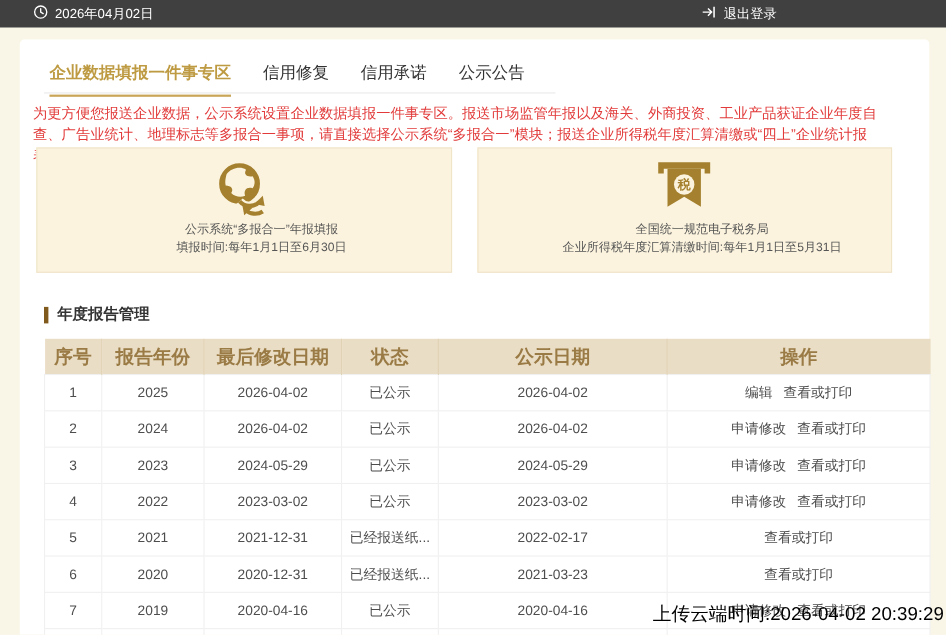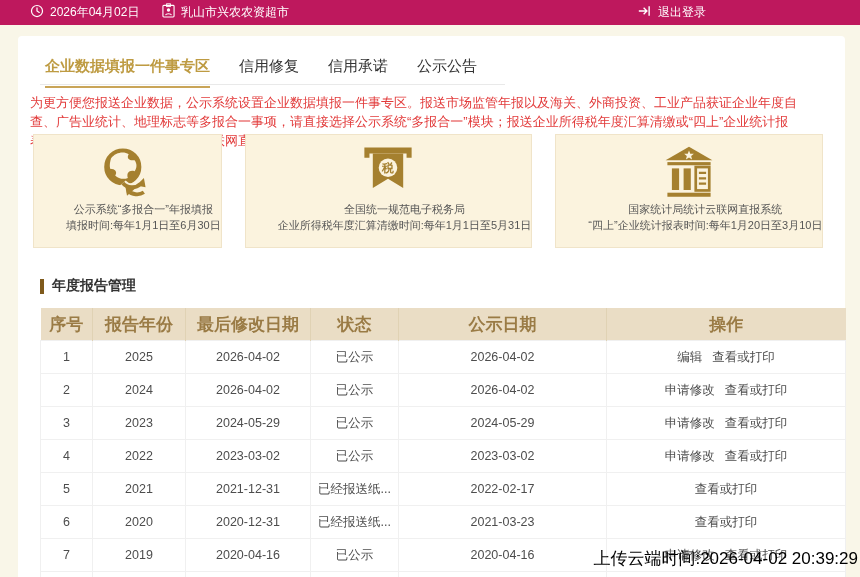--- a/index.html
+++ b/index.html
@@ -1,17 +1,17 @@
 <!DOCTYPE html>
 <html><head>
 <meta charset="utf-8">
 <style>
   html,body{margin:0;padding:0;width:860px;height:577px;overflow:hidden;
     font-family:"Liberation Sans","DejaVu Sans",sans-serif;background:#F9F6E8;position:relative;}
-  .topbar{position:absolute;left:0;top:0;width:860px;height:25px;background:#be185d;color:#fff;font-size:12px;}
+  .topbar{position:absolute;left:0;top:0;width:860px;height:25px;background:#404040;color:#fff;font-size:12px;}
   .topbar .grp{position:absolute;top:3px;display:flex;align-items:center;gap:6px;height:18px;}
   .grp-date{left:30px;}
   .grp-company{left:162px;}
   .grp-logout{left:637px;cursor:pointer;}
   .white-card{position:absolute;left:18px;top:36px;width:827px;height:541px;background:#fff;border-radius:4px 4px 0 0;}
   .scroll-strip{position:absolute;right:0;top:25px;width:15px;height:552px;background:#F9F6E8;}
 
   
   .tabs{position:absolute;left:45px;top:57px;display:flex;gap:29px;font-size:15px;color:#333;justify-content:flex-end;}
   .tab{cursor:pointer;white-space:nowrap;padding-bottom:10px;}
@@ -53,31 +53,20 @@
 
 <div class="topbar">
   <div class="grp grp-date">
     <span>
       <svg width="14" height="14" viewBox="0 0 16 16">
           <circle cx="8" cy="8" r="6.3" fill="none" stroke="#fff" stroke-width="1.4"></circle>
           <path d="M8 4.5V8l2.6 1.6" stroke="#fff" stroke-width="1.4" fill="none" stroke-linecap="round"></path>
         </svg>
     </span>
     <span>2026年04月02日</span>
-  </div>
-  <div class="grp grp-company">
-    <span>
-      <svg width="13" height="15" viewBox="0 0 14 16">
-          <rect x="1" y="2.5" width="12" height="12.5" rx="1" fill="none" stroke="#fff" stroke-width="1.2"></rect>
-          <rect x="5" y="0.8" width="4" height="3" fill="none" stroke="#fff" stroke-width="1"></rect>
-          <circle cx="7" cy="7.5" r="1.8" fill="#fff"></circle>
-          <path d="M3.8 13c.6-2 5.8-2 6.4 0" stroke="#fff" stroke-width="1.2" fill="none"></path>
-        </svg>
-    </span>
-    <span>乳山市兴农农资超市</span>
   </div>
   <div class="grp grp-logout">
     <span>
       <svg width="15" height="14" viewBox="0 0 16 16">
           <path d="M1.5 8h9M7 4.2L10.8 8 7 11.8" stroke="#fff" stroke-width="1.5" fill="none"></path>
           <path d="M13.3 2.5v11" stroke="#fff" stroke-width="1.6"></path>
         </svg>
     </span>
     <span>退出登录</span>
   </div>
@@ -116,36 +105,20 @@
       <svg width="54" height="56" viewBox="0 0 64 66">
         <path d="M4 4h56v12h-6v-5H10v5H4z" fill="#A5802F"></path>
         <path d="M14 11h36v41l-18-11-18 11z" fill="#A5802F"></path>
         <circle cx="32" cy="28" r="11" fill="#FBF3DE"></circle>
         <text x="32" y="33" font-size="14" font-weight="bold" fill="#A5802F" text-anchor="middle">税</text>
       </svg>
     </div>
     <div class="t1">全国统一规范电子税务局</div>
     <div class="t2">企业所得税年度汇算清缴时间:每年1月1日至5月31日</div>
   </div>
-  <div class="info-card">
-    <div class="ic">
-      <svg width="58" height="54" viewBox="0 0 64 60">
-        <path d="M32 2 L6 17 h52 z" fill="#A5802F"></path>
-        <polygon points="32,6 33.4,9.8 37.4,9.8 34.4,12.2 35.4,16 32,13.8 28.6,16 29.6,12.2 26.6,9.8 30.6,9.8" fill="#FBF3DE"></polygon>
-        <rect x="8" y="19" width="48" height="3.5" fill="#A5802F"></rect>
-        <rect x="13" y="26" width="8" height="24" fill="#A5802F"></rect>
-        <rect x="26" y="26" width="8" height="24" fill="#A5802F"></rect>
-        <rect x="39.5" y="24.5" width="15" height="26" fill="none" stroke="#A5802F" stroke-width="3"></rect>
-        <path d="M43 31h8M43 37h8M43 43h8" stroke="#A5802F" stroke-width="2.5"></path>
-        <rect x="8" y="53" width="48" height="4.5" fill="#A5802F"></rect>
-      </svg>
-    </div>
-    <div class="t1">国家统计局统计云联网直报系统</div>
-    <div class="t2">“四上”企业统计报表时间:每年1月20日至3月10日</div>
-  </div>
 </div>
 
 <div class="section">
   <div class="bar"></div>
   <div class="txt">年度报告管理</div>
 </div>
 
 <table class="report">
   <colgroup>
       <col style="width:52px">

